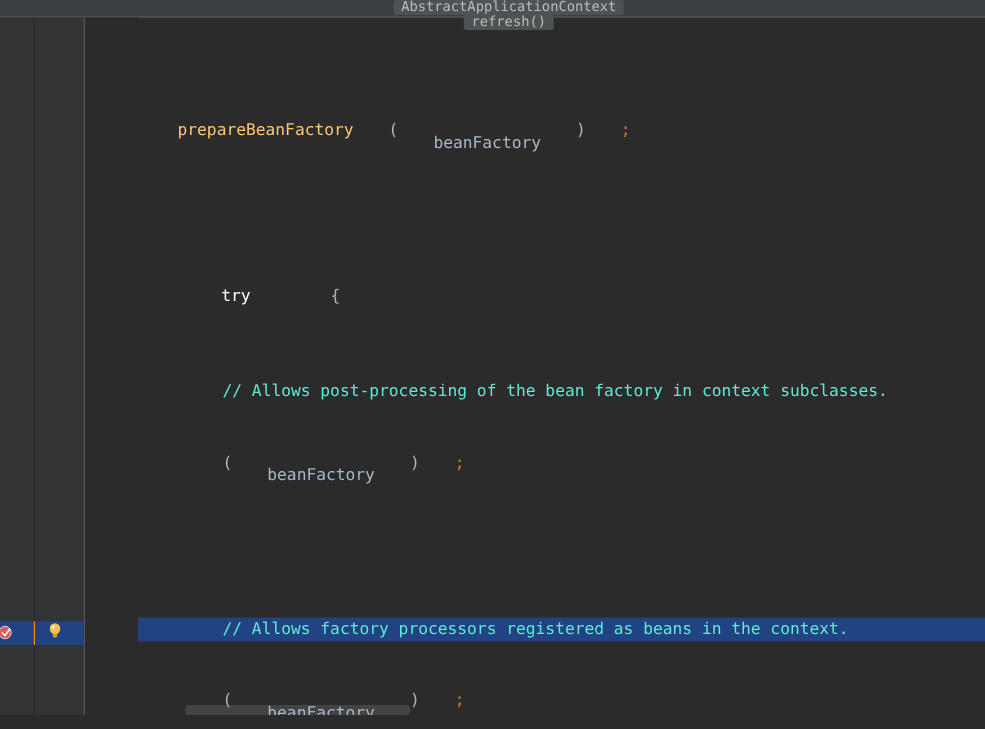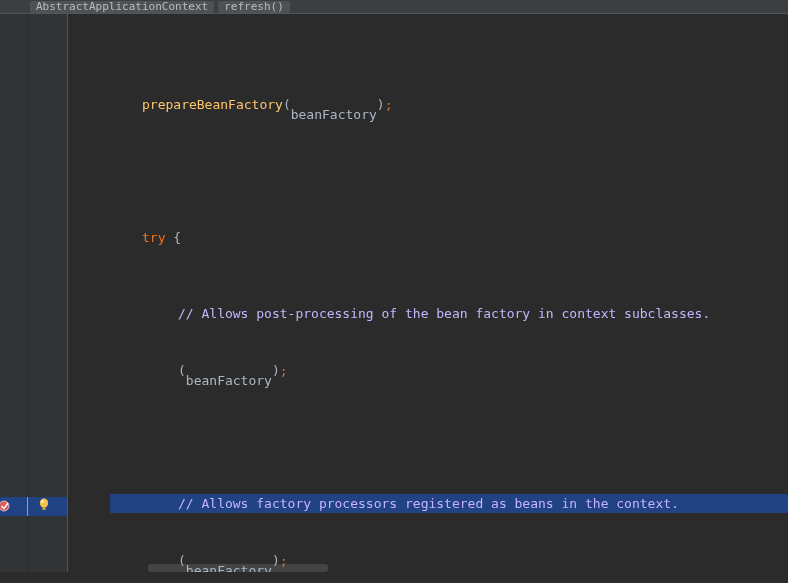--- a/index.html
+++ b/index.html
@@ -12,20 +12,21 @@
     overflow: hidden;
     color: #a9b7c6;
   }
   .breadcrumb {
     height: 14px;
     background: #3c3f41;
     border-bottom: 1px solid #555;
     display: flex;
     align-items: center;
     padding-left: 30px;
+    flex-direction: column;
   }
   .crumb {
     background: #4e5254;
     color: #bbbbbb;
     padding: 0 6px;
     height: 12px;
     line-height: 12px;
     font-size: 11px;
     margin-right: 4px;
     border-radius: 2px;
@@ -56,30 +57,30 @@
     flex-shrink: 0;
   }
   .code {
     flex: 1;
     padding-top: 5px;
     position: relative;
     overflow: hidden;
     white-space: pre;
     line-height: 19px;
   }
-  .line { height: 19px; display: flex; align-items: center; }
+  .line { height: 19px; display: flex; align-items: center; gap: 28px; }
   .indent4 { padding-left: 32px; }
   .indent5 { padding-left: 68px; }
   .blank { height: 19px; }
-  .kw { color: #f97316; }
+  .kw { color: #ffffff; margin-left: 35px; }
   .method { color: #ffc66d; }
   .id { color: #a9b7c6; margin-top: 20px; }
   .paren { color: #a9b7c6; }
   .semi { color: #cc7832; }
-  .comment { color: #c4b5fd; }
+  .comment { color: #5eead4; }
   .current-line {
     background: #214283;
     position: absolute;
     left: 0;
     right: 0;
     height: 19px;
     top: 480px;
     z-index: 0;
   }
   .code .line, .code .blank { position: relative; z-index: 1; }

